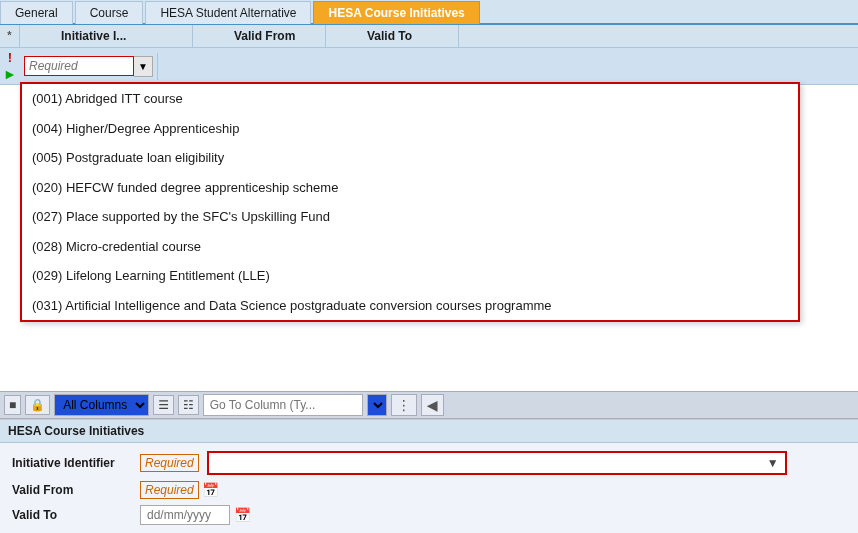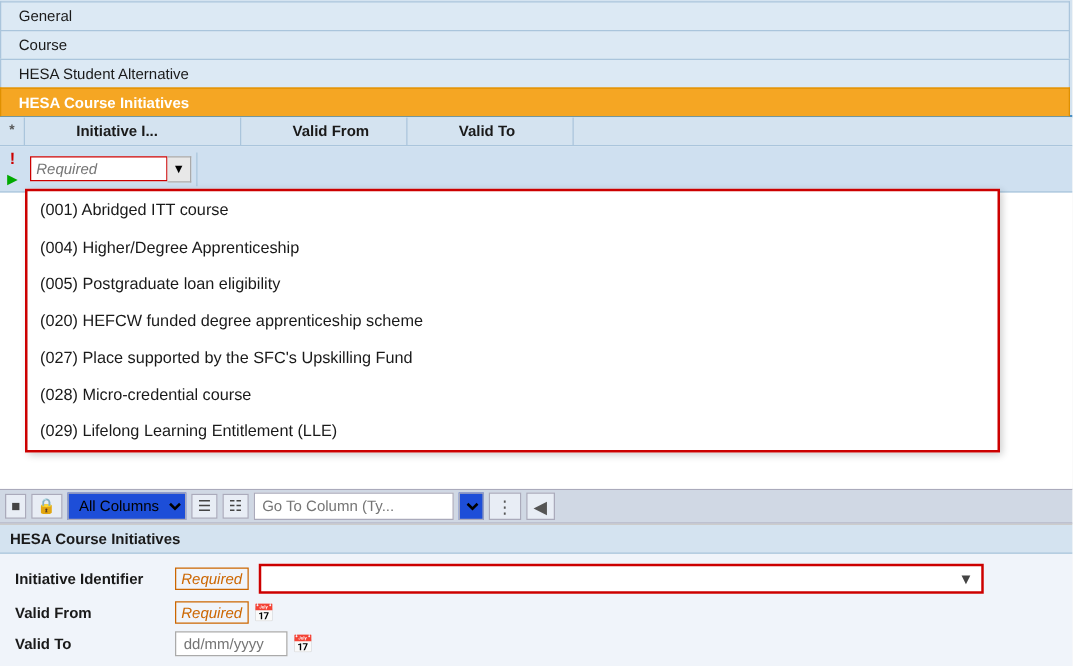--- a/index.html
+++ b/index.html
@@ -19,21 +19,20 @@
       flex-direction: column;
       background: #fff;
     }
 
     
     .tab-bar {
       display: flex;
       background: #d4e3f0;
       border-bottom: 2px solid #4a90c4;
       flex-shrink: 0;
-      flex-direction: column;
     }
 
     .tab {
       padding: 4px 14px;
       border: 1px solid #aac5dc;
       border-bottom: none;
       background: #dce9f4;
       color: #1a1a1a;
       cursor: pointer;
       font-size: 12px;
@@ -357,20 +356,21 @@
     </div>
 
     <div class="dropdown-list">
       <div class="dropdown-item">(001) Abridged ITT course</div>
       <div class="dropdown-item">(004) Higher/Degree Apprenticeship</div>
       <div class="dropdown-item">(005) Postgraduate loan eligibility</div>
       <div class="dropdown-item">(020) HEFCW funded degree apprenticeship scheme</div>
       <div class="dropdown-item">(027) Place supported by the SFC's Upskilling Fund</div>
       <div class="dropdown-item">(028) Micro-credential course</div>
       <div class="dropdown-item">(029) Lifelong Learning Entitlement (LLE)</div>
+      <div class="dropdown-item">(031) Artificial Intelligence and Data Science postgraduate conversion courses programme</div>
     </div>
 
   </div>
 
   <div class="bottom-toolbar">
     <button class="toolbar-btn">
       <span class="toolbar-icon">■</span>
     </button>
     <button class="toolbar-btn">
       <span class="toolbar-icon">🔒</span>

